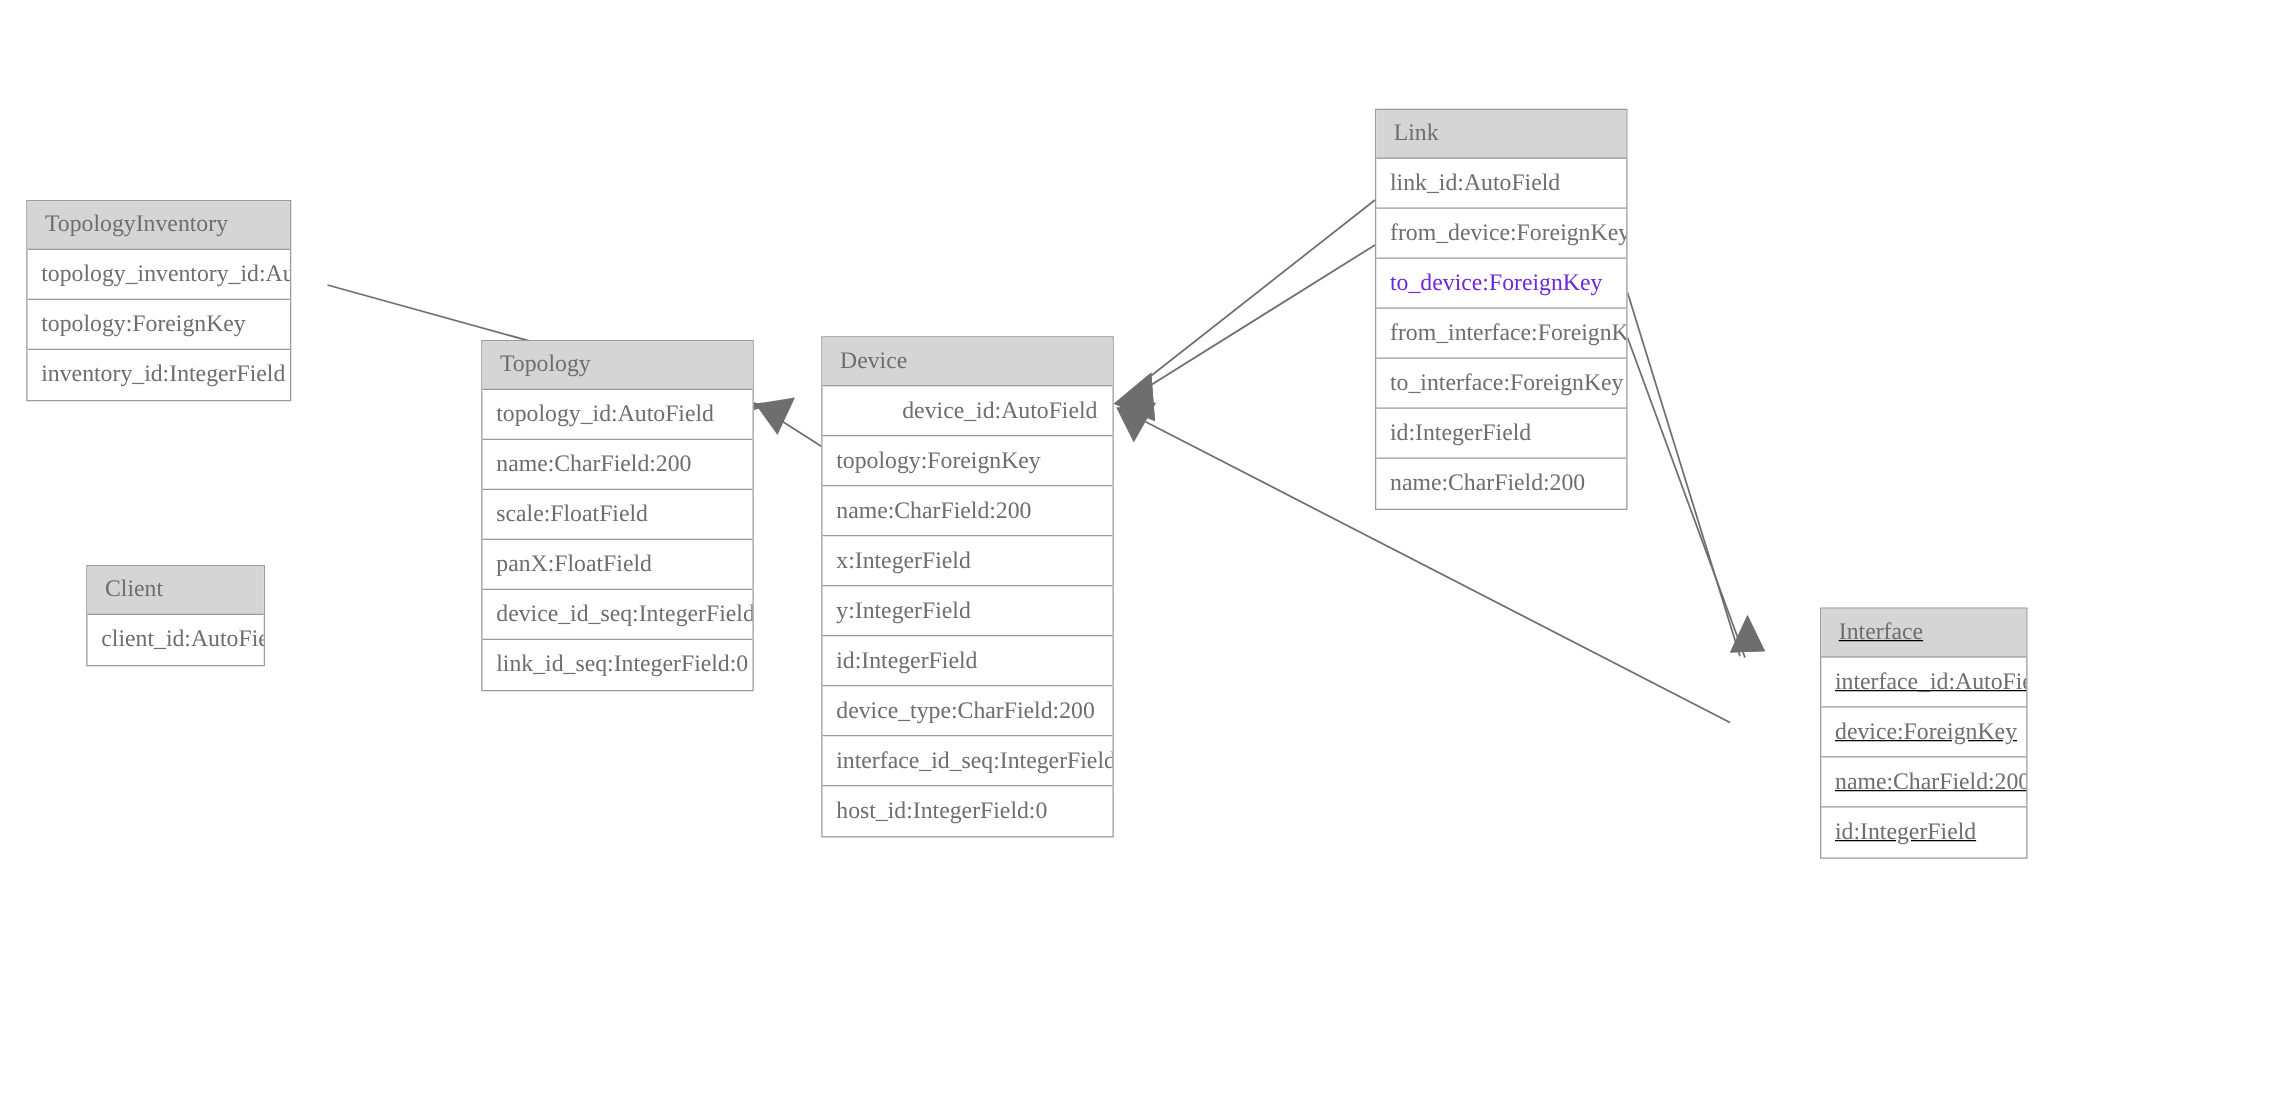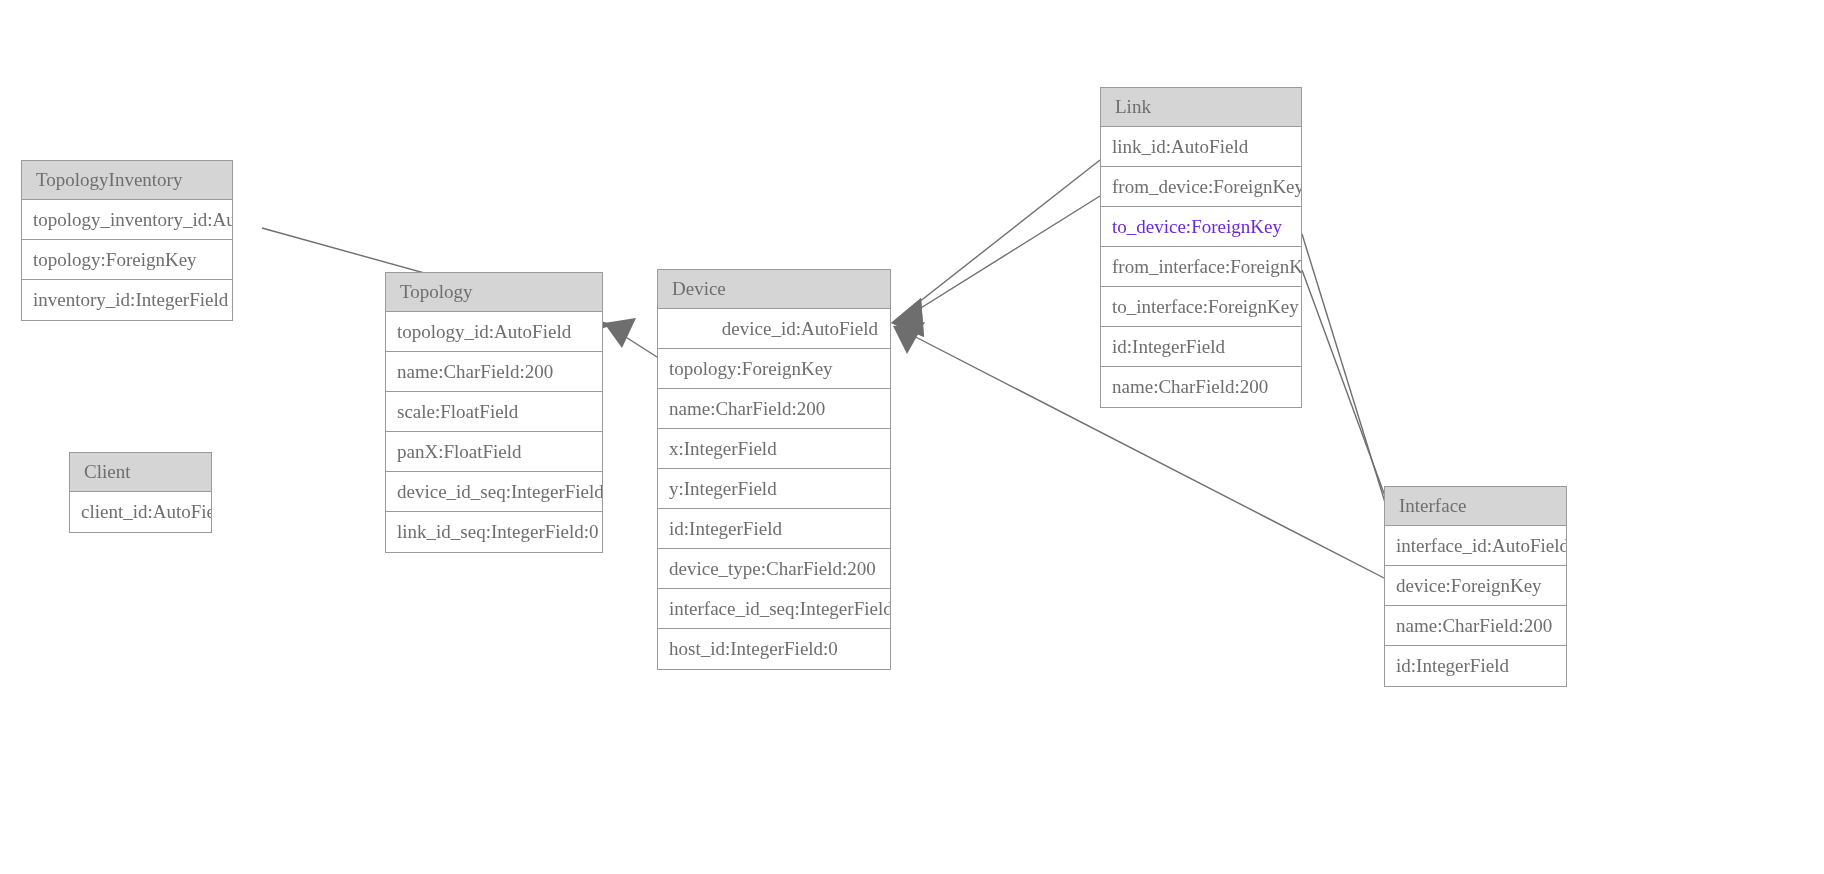--- a/index.html
+++ b/index.html
@@ -130,20 +130,20 @@
     <div class="entity" style="left: 1100px; top: 87px; width: 202px; border-color: rgb(154, 154, 154);">
       <div class="entity-header" style="background: rgb(213, 213, 213); border-bottom-color: rgb(154, 154, 154); color: rgb(110, 110, 110);">Link</div>
       <div class="entity-field" style="border-bottom-color: rgb(154, 154, 154); color: rgb(110, 110, 110);">link_id:AutoField</div>
       <div class="entity-field" style="border-bottom-color: rgb(154, 154, 154); color: rgb(110, 110, 110);">from_device:ForeignKey</div>
       <div class="entity-field" style="border-bottom-color: rgb(154, 154, 154); color: #6d28d9;">to_device:ForeignKey</div>
       <div class="entity-field" style="border-bottom-color: rgb(154, 154, 154); color: rgb(110, 110, 110);">from_interface:ForeignKey</div>
       <div class="entity-field" style="border-bottom-color: rgb(154, 154, 154); color: rgb(110, 110, 110);">to_interface:ForeignKey</div>
       <div class="entity-field" style="border-bottom-color: rgb(154, 154, 154); color: rgb(110, 110, 110);">id:IntegerField</div>
       <div class="entity-field" style="border-bottom-color: rgb(154, 154, 154); color: rgb(110, 110, 110);">name:CharField:200</div>
     </div>
-    <div class="entity" style="left: 1384px; top: 486px; width: 183px; border-color: rgb(154, 154, 154);">
+    <div class="entity" style="left: 1456px; top: 486px; width: 166px; border-color: rgb(154, 154, 154); text-decoration: underline;">
       <div class="entity-header" style="background: rgb(213, 213, 213); border-bottom-color: rgb(154, 154, 154); color: rgb(110, 110, 110);">Interface</div>
       <div class="entity-field" style="border-bottom-color: rgb(154, 154, 154); color: rgb(110, 110, 110);">interface_id:AutoField</div>
       <div class="entity-field" style="border-bottom-color: rgb(154, 154, 154); color: rgb(110, 110, 110);">device:ForeignKey</div>
       <div class="entity-field" style="border-bottom-color: rgb(154, 154, 154); color: rgb(110, 110, 110);">name:CharField:200</div>
       <div class="entity-field" style="border-bottom-color: rgb(154, 154, 154); color: rgb(110, 110, 110);">id:IntegerField</div>
     </div>
   </div>
 
 </body></html>

